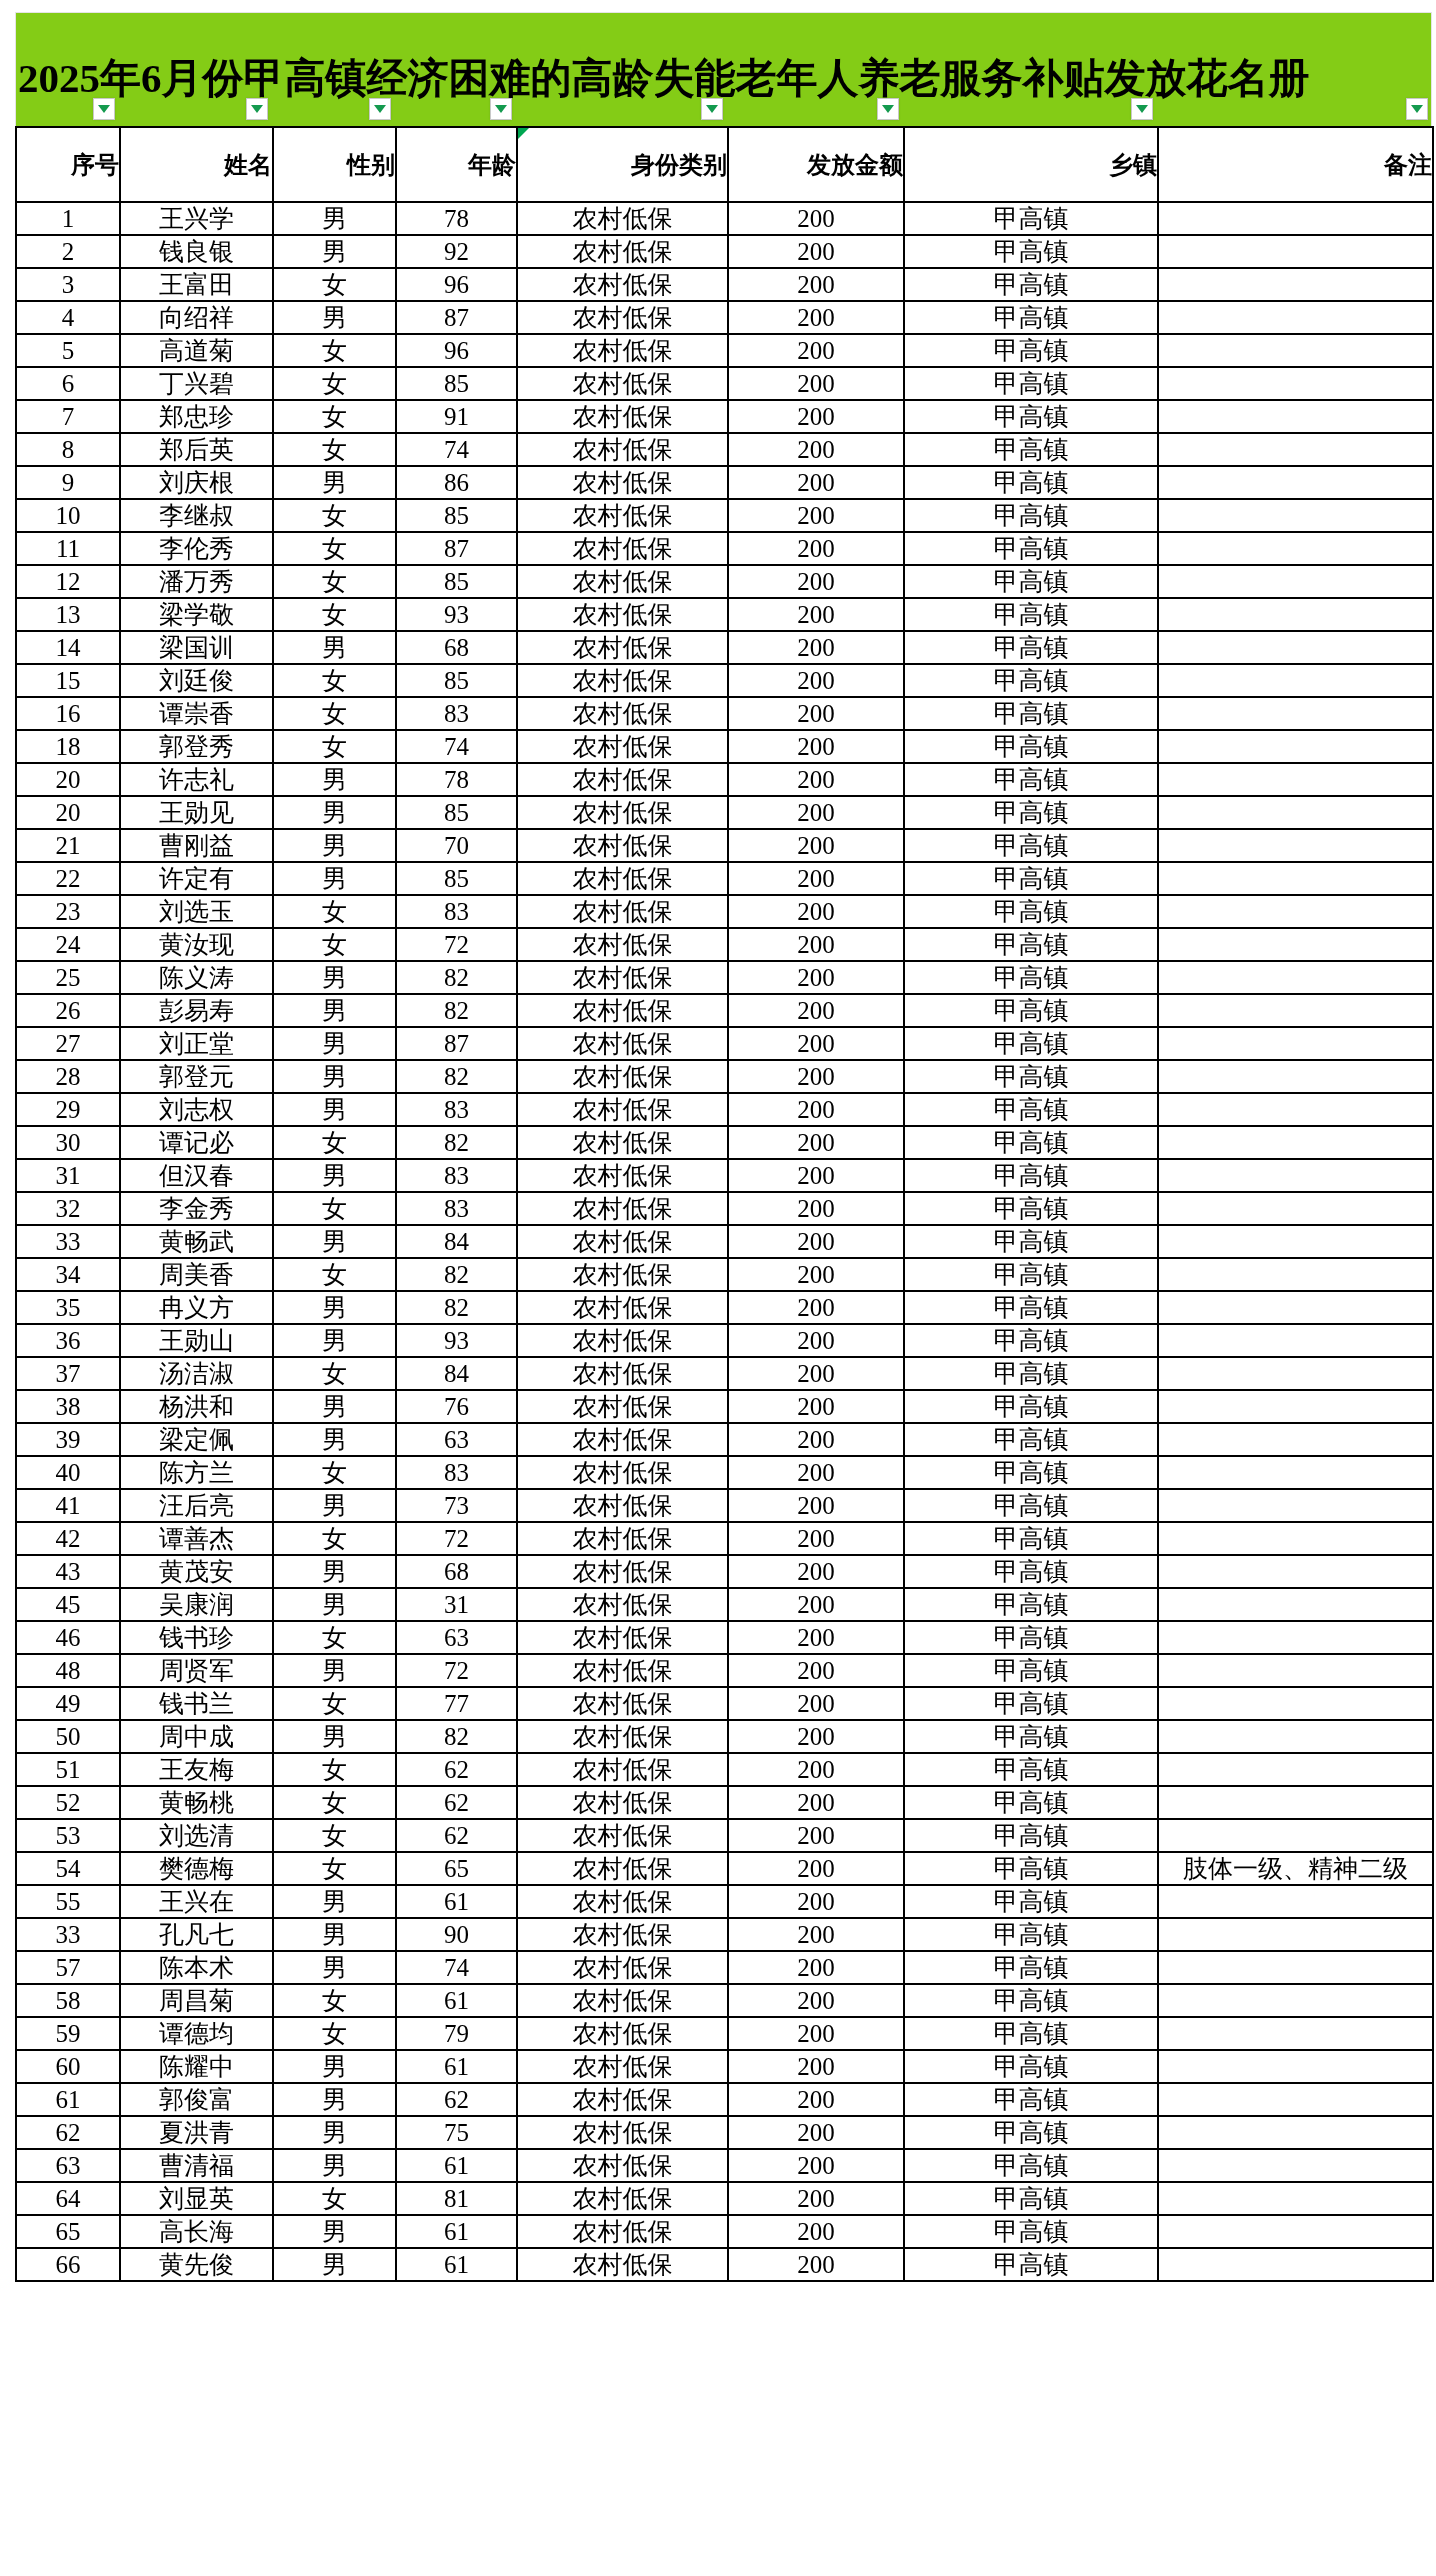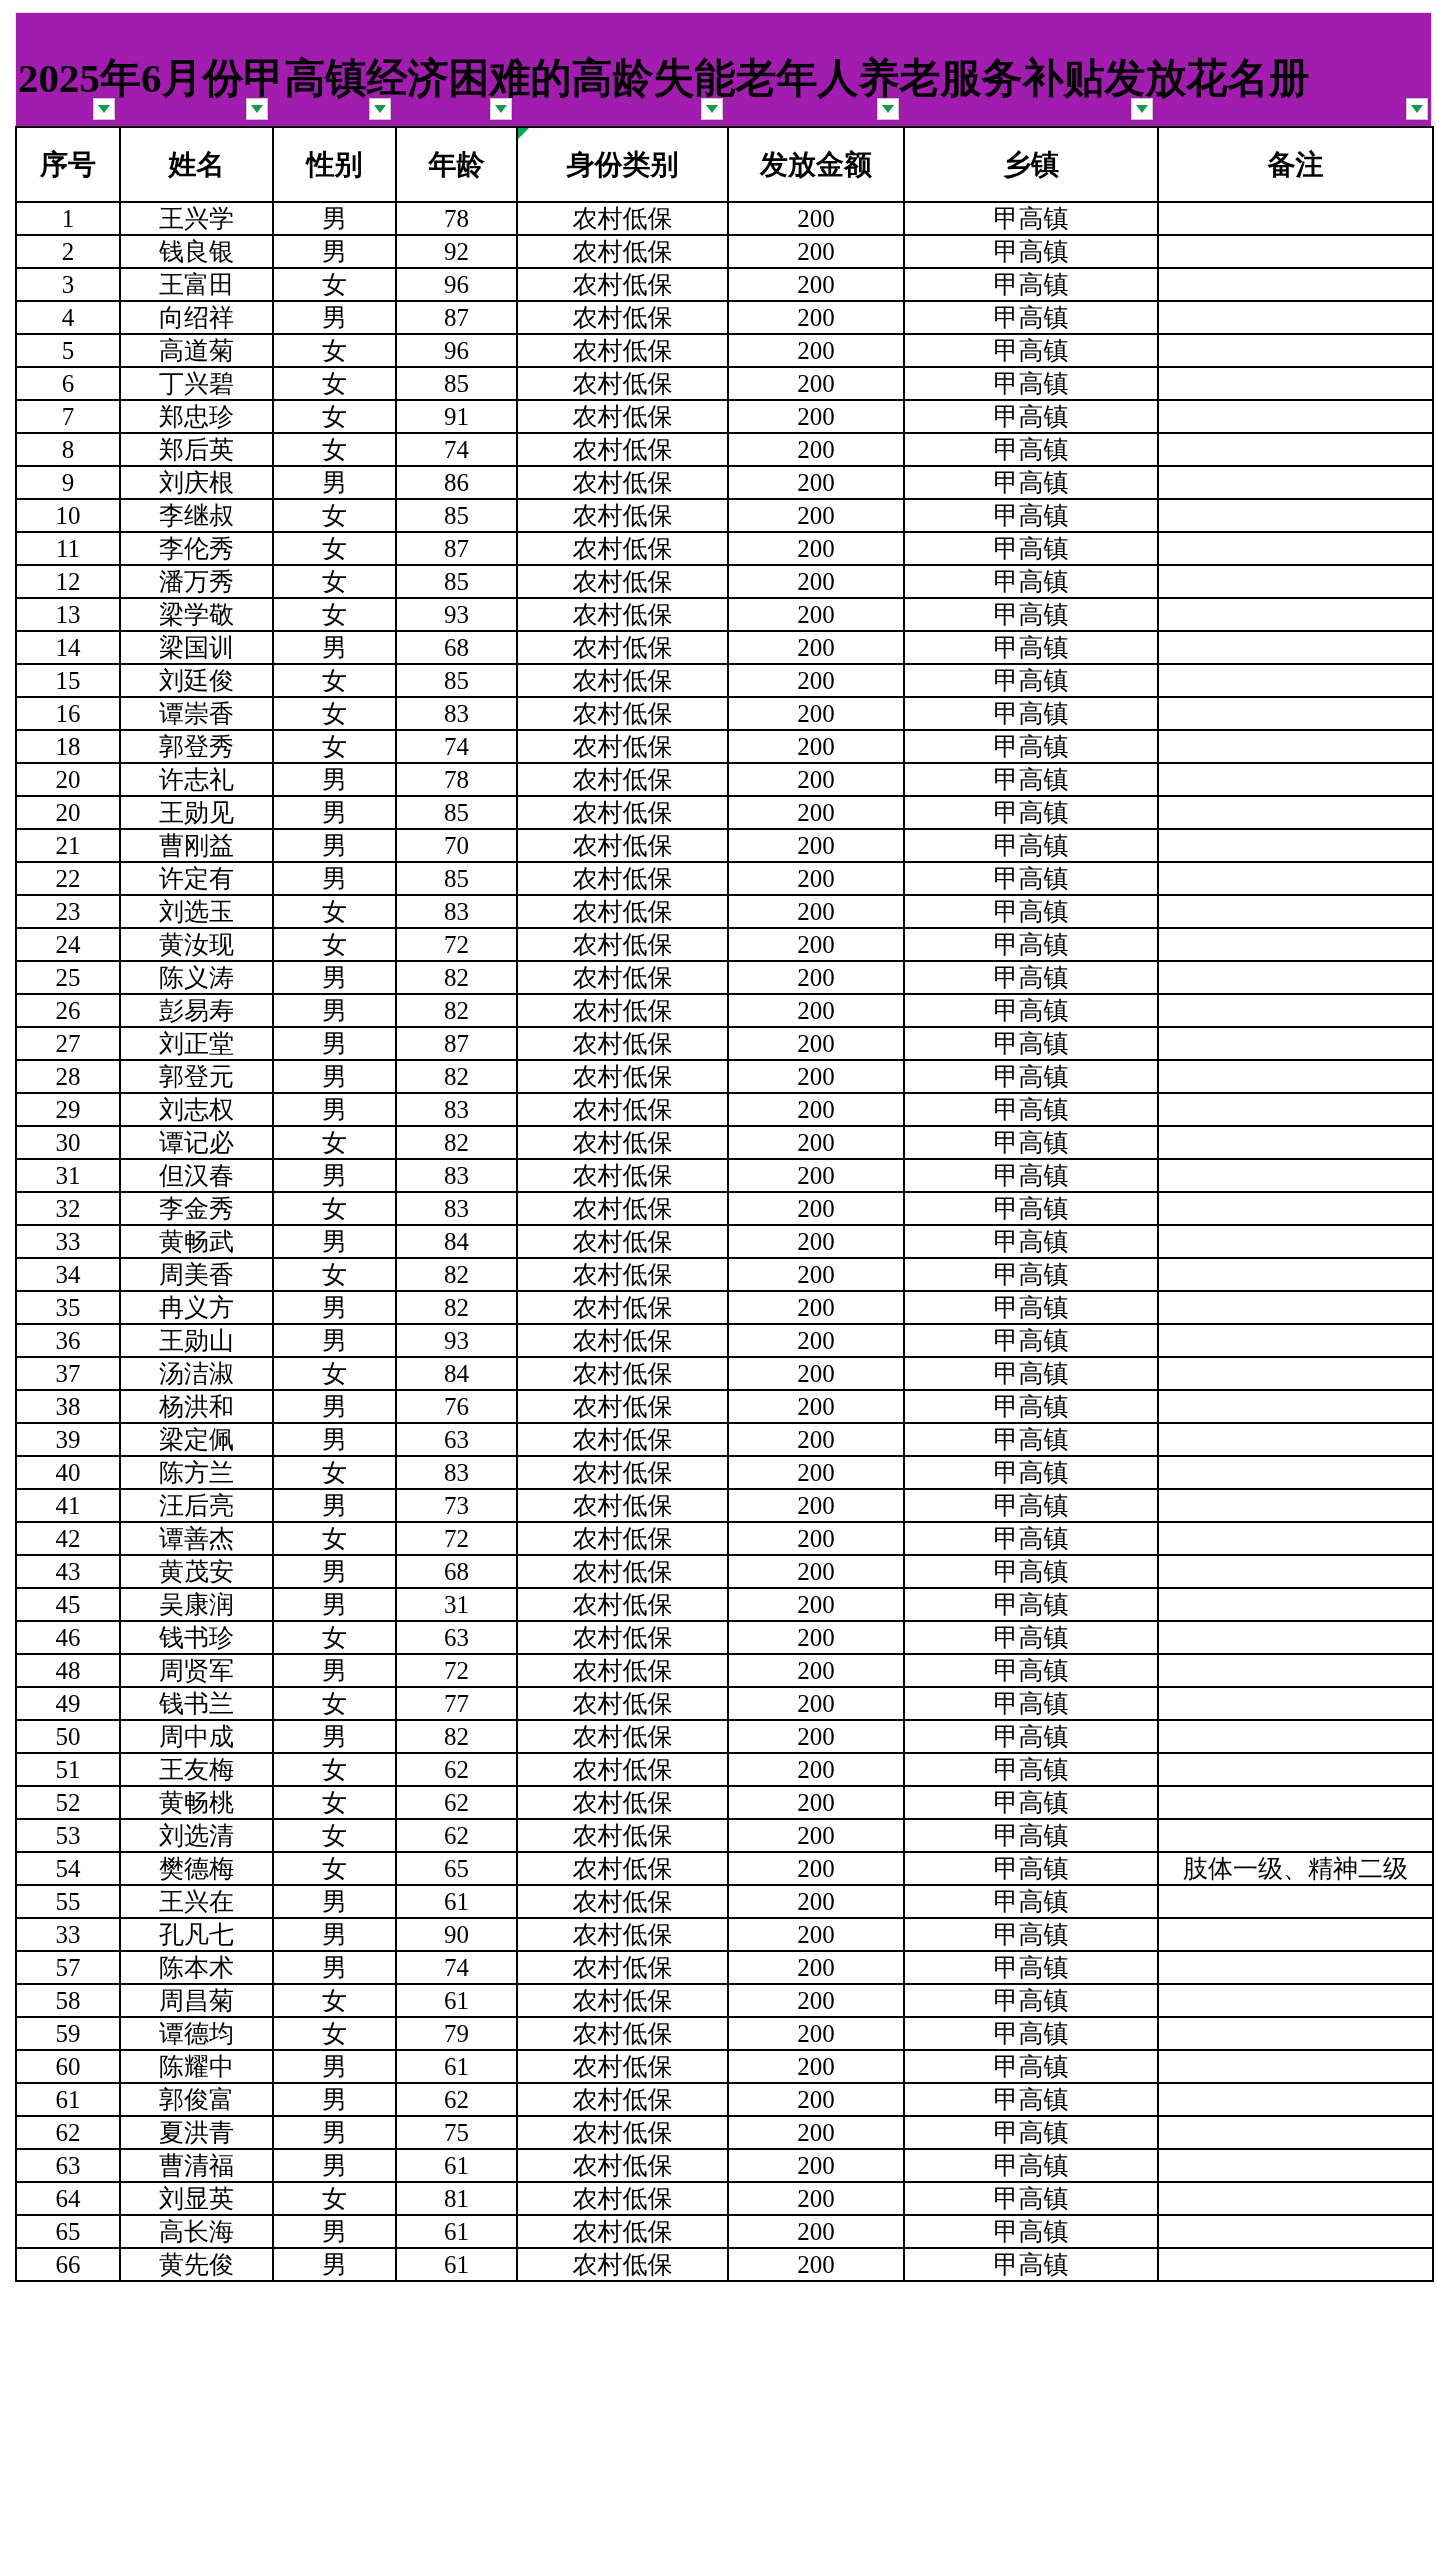--- a/index.html
+++ b/index.html
@@ -6,21 +6,21 @@
     margin:0;padding:0;background:#ffffff;
     width:1437px;height:2576px;overflow:hidden;
     font-family:"Liberation Serif","DejaVu Serif",serif;
     -webkit-font-smoothing:antialiased;
   }
   .sheet{position:absolute;left:15px;top:12px;width:1417px;}
   
   .top-zone{
     position:relative;height:114px;
     border:1px solid #e4e4e4;border-bottom:none;
-    box-sizing:border-box;background:#a21caf;padding-left:35px;
+    box-sizing:border-box;background:#84cc16;padding-left:35px;
   }
   .sheet-title{
     position:absolute;left:2px;top:38px;
     font-size:41px;font-weight:bold;color:#000;
     white-space:nowrap;letter-spacing:0px;
   }
   
   .filter-btn{
     position:absolute;top:85px;width:22px;height:22px;
     background:#ffffff;border:1px solid #c8c8c8;
@@ -37,21 +37,21 @@
   
   table.grid{
     border-collapse:collapse;table-layout:fixed;
     width:1417px;background:#fff;
   }
   table.grid th,table.grid td{
     border:2px solid #000;overflow:hidden;white-space:nowrap;
     padding:0;text-align:center;vertical-align:middle;color:#000;
   }
   table.grid th{
-    height:73px;font-size:28px;font-weight:bold;position:relative;
+    height:73px;font-size:24px;font-weight:bold;position:relative;text-align:right;
   }
   table.grid td{
     height:31px;font-size:25px;font-weight:normal;line-height:1;
   }
   td.cell-note{text-align:left;font-size:23px;}
   
   .cell-flag{
     position:absolute;left:0;top:0;width:0;height:0;
     border-top:11px solid #00a651;border-right:11px solid transparent;
   }

